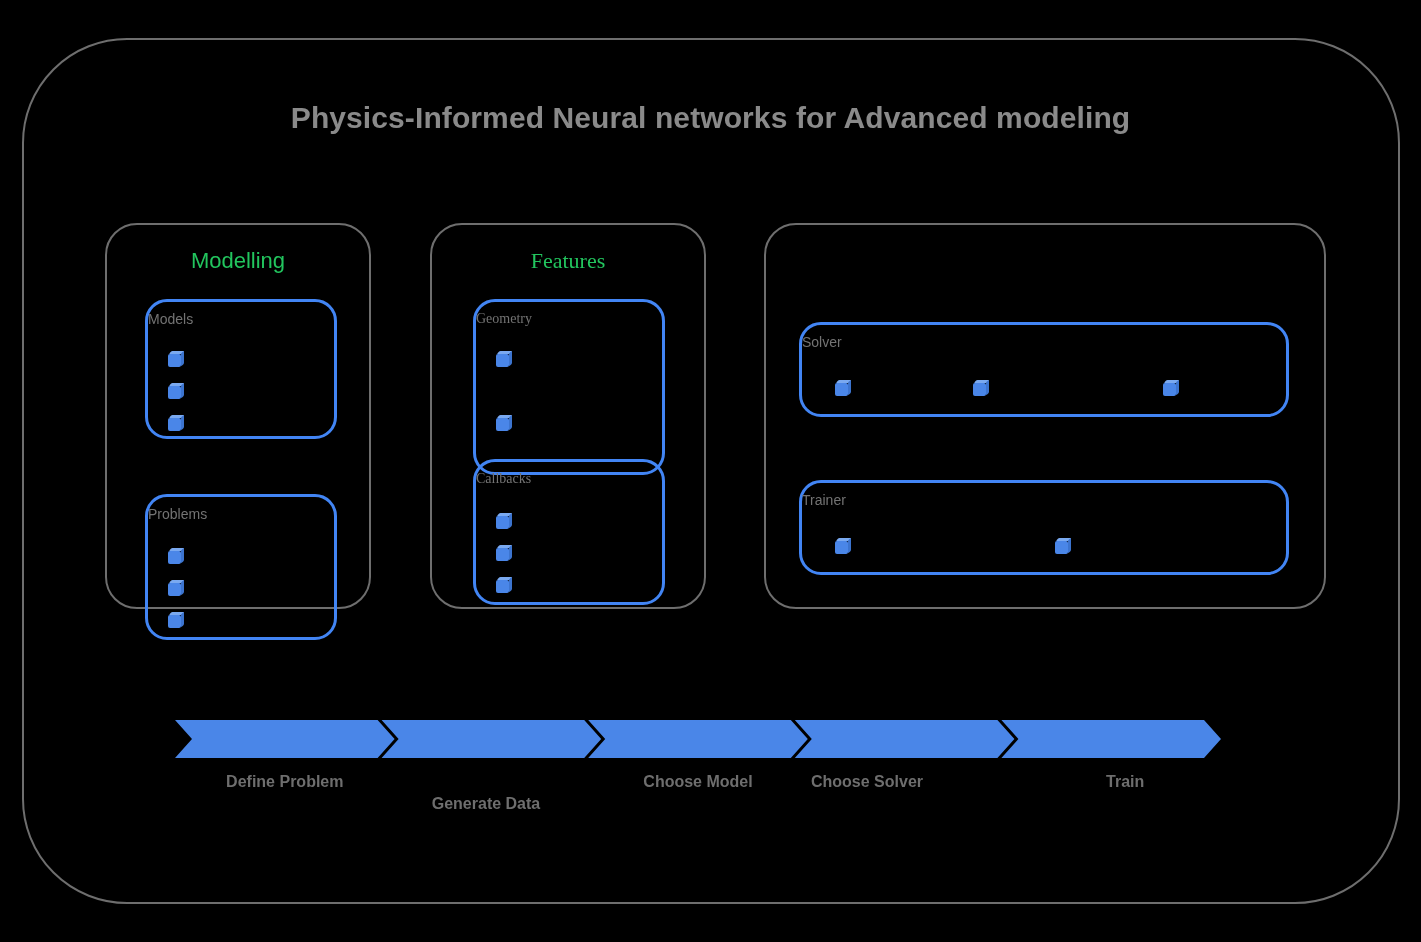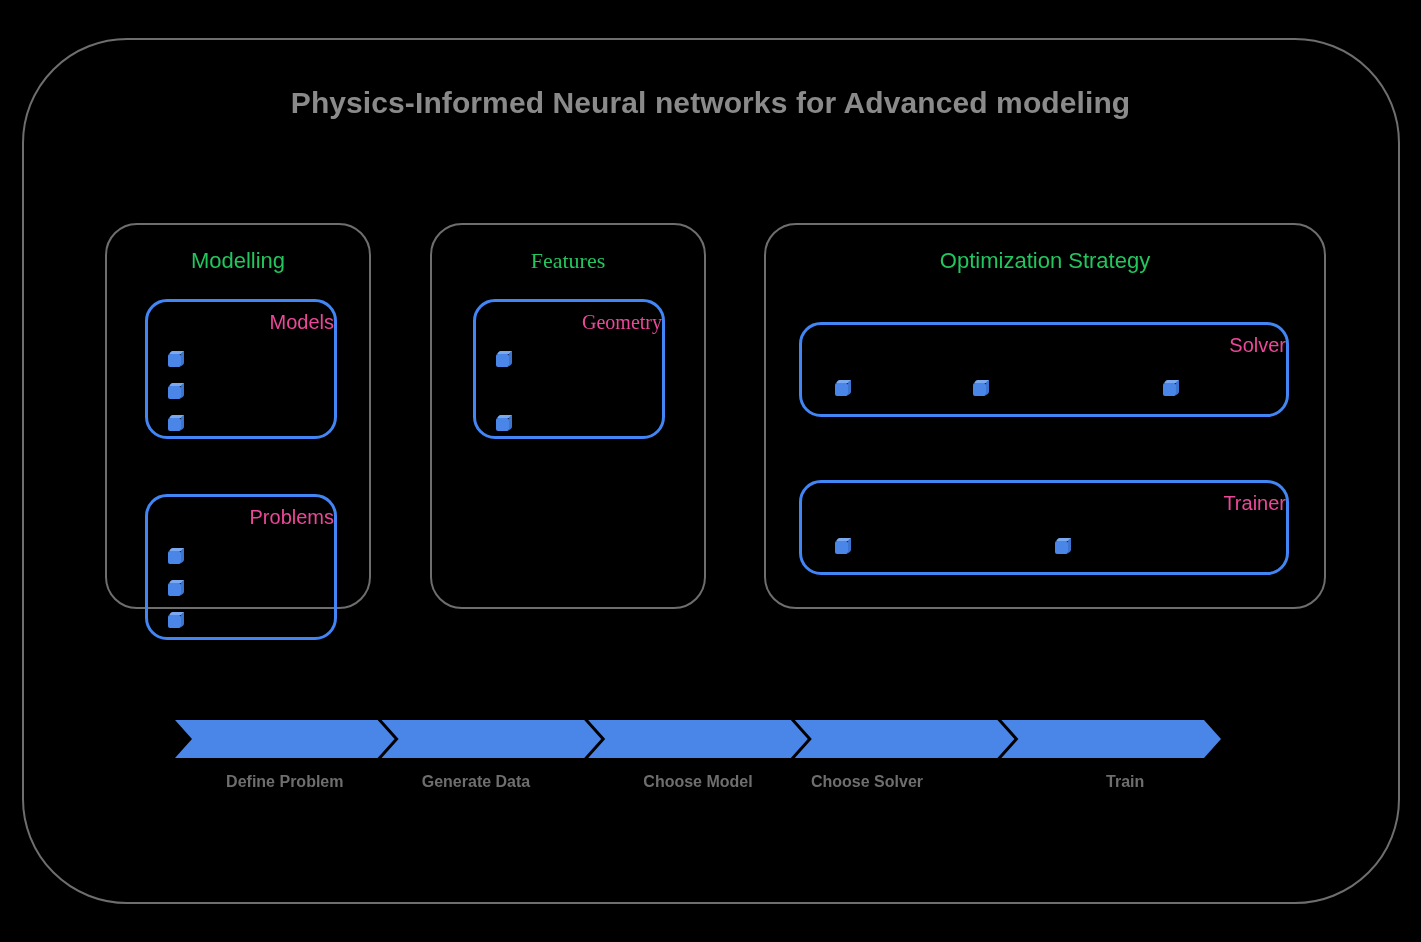--- a/index.html
+++ b/index.html
@@ -26,21 +26,21 @@
     height: 866px;
     border: 2.5px solid #6e6e6e;
     border-radius: 105px;
     background: transparent;
   }
 
   
   .page-title {
     position: absolute;
     left: 0;
-    top: 86px;
+    top: 101px;
     width: 1421px;
     text-align: center;
     font-size: 30px;
     font-weight: bold;
     color: #8a8a8a;
     letter-spacing: 0.1px;
   }
 
   
   .group {
@@ -68,31 +68,31 @@
   .card {
     position: absolute;
     border: 3px solid #4285f4;
     border-radius: 22px;
     background: transparent;
   }
   .card-title {
     position: absolute;
     left: 0;
     width: 100%;
-    text-align: right;
+    text-align: left;
     top: 9px;
-    font-size: 20px;
-    color: #ec4899;
+    font-size: 14px;
+    color: #737373;
   }
 
   
   #card-models   { left: 38px;  top: 74px;  width: 192px; height: 140px; }
   #card-problems { left: 38px;  top: 234px; width: 192px; height: 146px; margin-top: 35px; }
   
-  #card-geometry { left: 41px;  top: 74px;  width: 192px; height: 140px; }
+  #card-geometry { left: 41px;  top: 74px;  width: 192px; height: 176px; }
   #card-callbacks{ left: 41px;  top: 234px; width: 192px; height: 146px; }
   
   #card-solver   { left: 33px;  top: 97px;  width: 490px; height: 95px; }
   #card-trainer  { left: 33px;  top: 255px; width: 490px; height: 95px; }
 
   
   .cube {
     position: absolute;
     width: 13px;
     height: 13px;
@@ -177,24 +177,29 @@
 
   <div class="group" id="group-features">
     <div class="group-title">Features</div>
 
     <div class="card" id="card-geometry">
       <div class="card-title">Geometry</div>
       <span class="cube" style="left:20px; top:52px;"></span>
       <span class="cube" style="left:20px; top:116px;"></span>
     </div>
 
+    <div class="card" id="card-callbacks">
+      <div class="card-title">Callbacks</div>
+      <span class="cube" style="left:20px; top:54px;"></span>
+      <span class="cube" style="left:20px; top:86px;"></span>
+      <span class="cube" style="left:20px; top:118px;"></span>
+    </div>
   </div>
 
   <div class="group" id="group-optim">
-    <div class="group-title">Optimization Strategy</div>
 
     <div class="card" id="card-solver">
       <div class="card-title">Solver</div>
       <span class="cube" style="left:33px;  top:58px;"></span>
       <span class="cube" style="left:171px; top:58px;"></span>
       <span class="cube" style="left:361px; top:58px;"></span>
     </div>
 
     <div class="card" id="card-trainer">
       <div class="card-title">Trainer</div>
@@ -210,19 +215,19 @@
           <path d="M 206.6 0 L 409.2 0 L 426.2 19 L 409.2 38 L 206.6 38 L 223.6 19 Z" fill="#4a86e8"></path>
           <path d="M 413.2 0 L 615.8 0 L 632.8 19 L 615.8 38 L 413.2 38 L 430.2 19 Z" fill="#4a86e8"></path>
           <path d="M 619.8 0 L 822.4 0 L 839.4 19 L 822.4 38 L 619.8 38 L 636.8 19 Z" fill="#4a86e8"></path>
           <path d="M 826.4 0 L 1029 0 L 1046 19 L 1029 38 L 826.4 38 L 843.4 19 Z" fill="#4a86e8"></path>
         </g>
     </svg>
   </div>
 
   <div class="pipeline-labels">
       <div class="step-label" style="left: 109.8px; text-align: center;">Define Problem</div>
-      <div class="step-label" style="left: 301px;">Generate Data</div>
+      <div class="step-label" style="left: 311px; margin-top: 22px;">Generate Data</div>
       <div class="step-label" style="left: 523px;">Choose Model</div>
       <div class="step-label" style="left: 692px;">Choose Solver</div>
       <div class="step-label" style="left: 936.2px; margin-left: 14px;">Train</div>
     </div>
 
 </div>
 
 </body></html>

